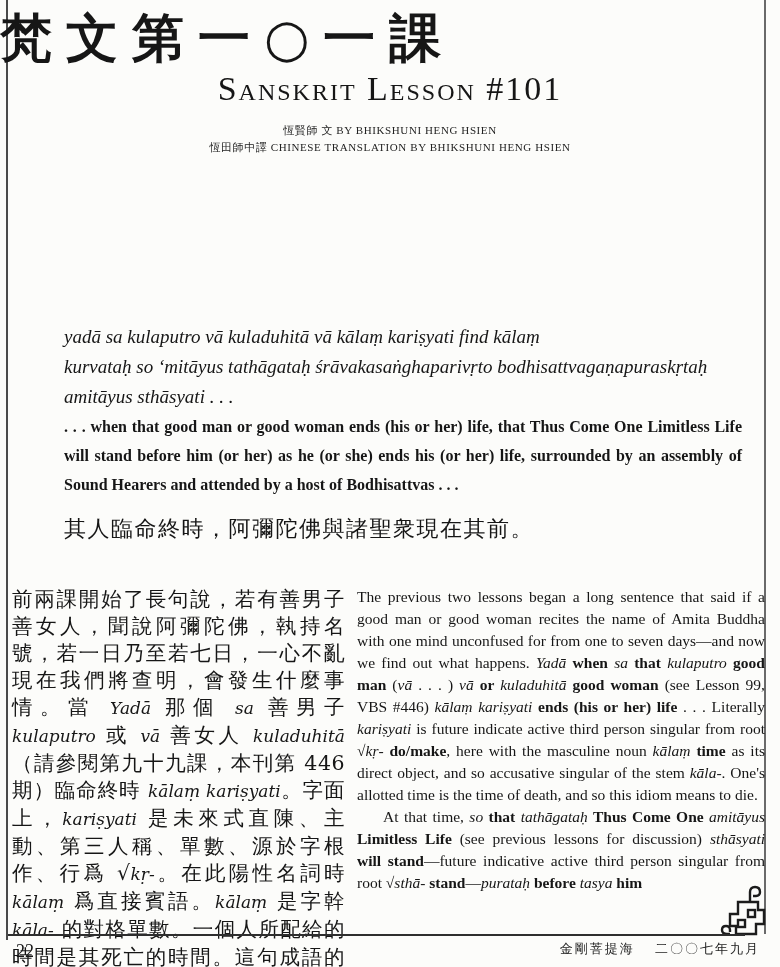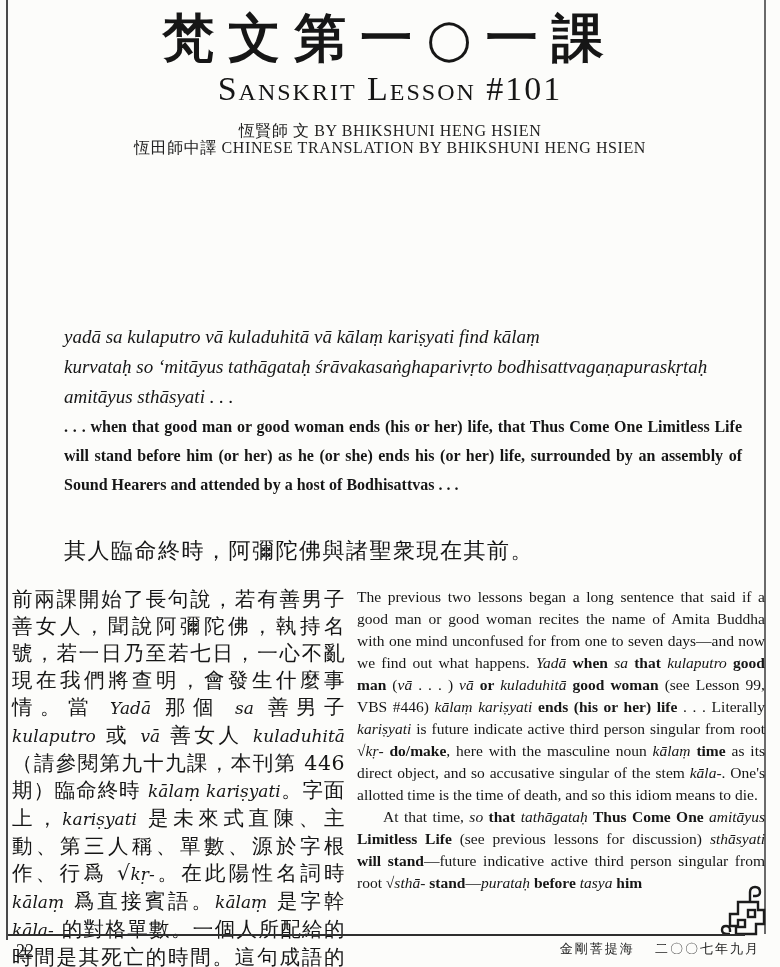--- a/index.html
+++ b/index.html
@@ -13,55 +13,54 @@
     overflow:hidden;
   }
   
   .scanline { position:absolute; background:#4a4a4a; }
   .scanline.left  { left:6px;  top:0; width:2px;   height:940px; }
   .scanline.right { left:764px; top:0; width:1.5px; height:934px; background:#6a6a6a; }
 
   
   .title-zh {
     position:absolute; top:4px; left:0; width:100%;
-    text-align:center;
     font-family:"DejaVu Serif", serif;
     font-size:52px; font-weight:700; letter-spacing:14px;
     white-space:nowrap;
   }
   .title-en {
     position:absolute; top:70px; left:0; width:100%;
     text-align:center;
     font-variant:small-caps;
     font-size:34px; font-weight:400; letter-spacing:2px;
   }
   .credits {
     position:absolute; top:122px; left:0; width:100%;
     text-align:center;
-    font-size:16px; letter-spacing:0.6px; line-height:17px;
+    font-size:11px; letter-spacing:0.6px; line-height:17px;
     color:#222;
   }
 
   
   .devanagari {
     position:absolute; top:186px; left:46px; width:706px;
     font-family:"DejaVu Sans", sans-serif;
     font-size:33px; line-height:45px; font-weight:600;
   }
   .translit {
     position:absolute; top:322px; left:64px; width:692px;
     font-style:italic; font-size:19px; line-height:30px;
   }
   .trans-en {
     position:absolute; top:412px; left:64px; width:678px;
     font-weight:700; font-size:16px; line-height:29px;
     text-align:justify;
   }
   .trans-zh {
-    position:absolute; top:536px; left:64px; width:690px;
+    position:absolute; top:514px; left:64px; width:690px;
     font-family:"DejaVu Sans", sans-serif;
     font-size:22px; letter-spacing:1.5px; font-weight:500;
   }
 
   
   .columns { position:absolute; top:586px; left:12px; width:753px; display:flex; gap:12px; }
   .col-left {
     width:333px;
     font-family:"DejaVu Serif", serif;
     font-size:20.5px; line-height:27px;

